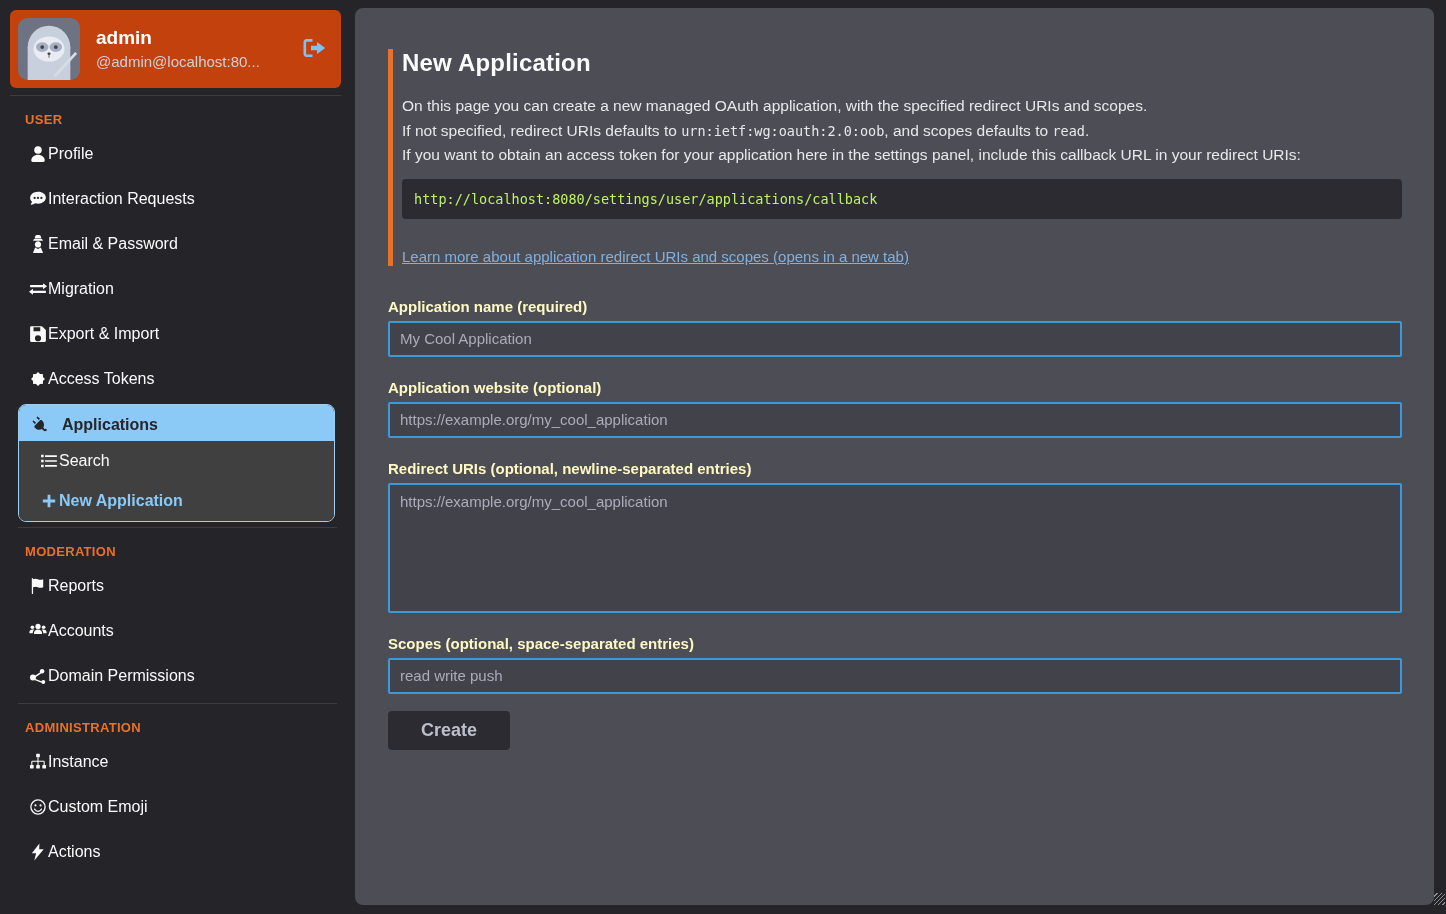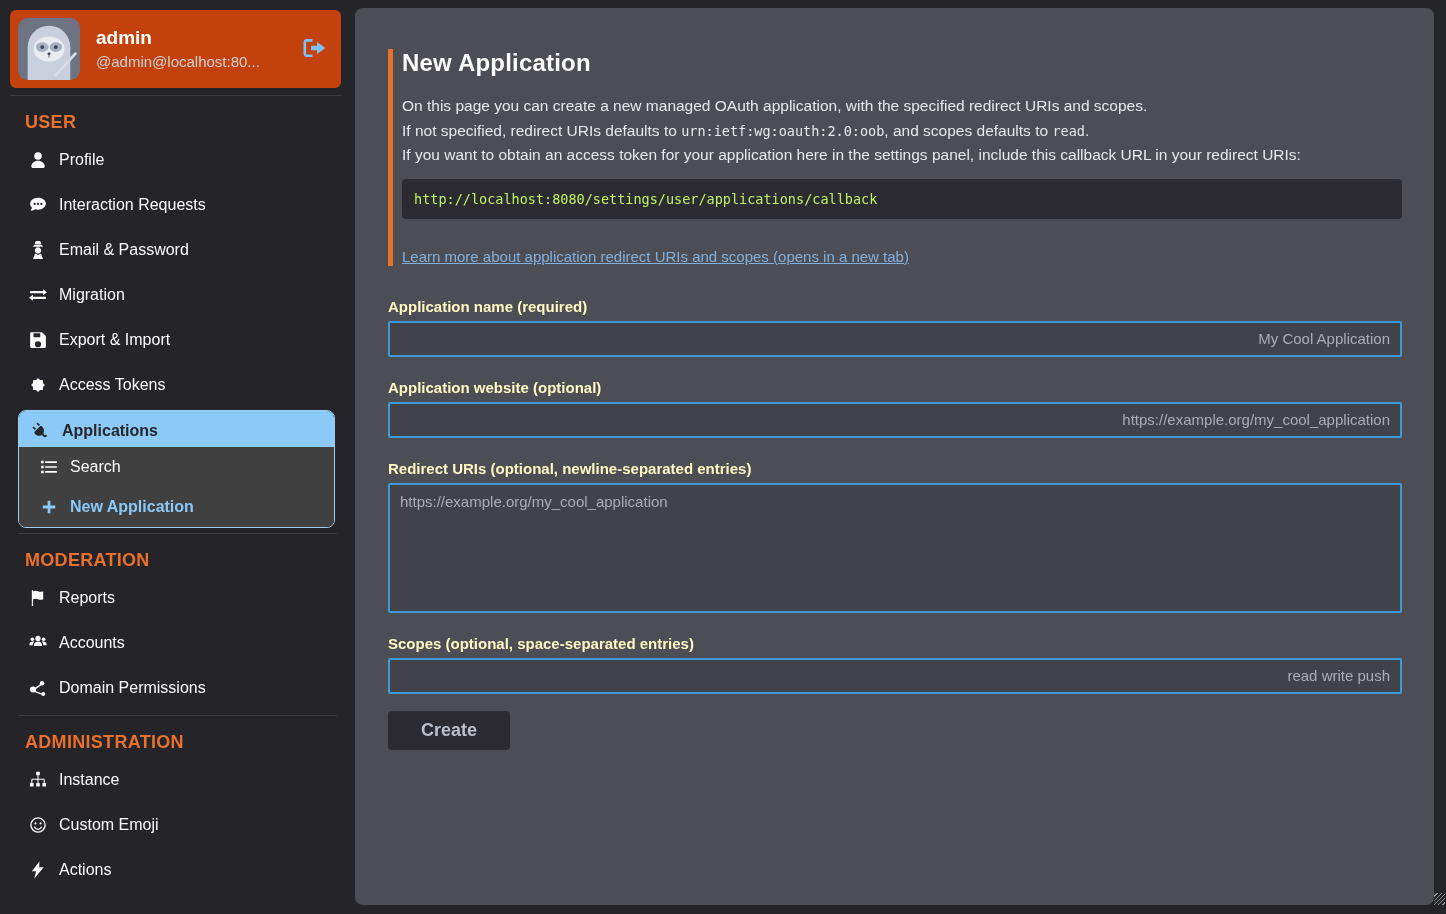--- a/index.html
+++ b/index.html
@@ -38,26 +38,26 @@
   }
   .logout-btn svg { width: 26px; height: 24px; fill: currentColor; }
 
   hr.side-rule {
     border: 0; border-top: 1px solid #3c3c43;
     margin: 7px 14px 0 10px;
   }
   hr.side-rule.inner { margin: 5px 18px 0 18px; }
 
   .section-title {
-    color: #e9712c; font-weight: bold; font-size: 18px;
+    color: #e9712c; font-weight: bold; font-size: 13px;
     letter-spacing: 0.3px;
     margin: 16px 0 4px 25px;
   }
   .nav-item {
-    display: flex; align-items: center; gap: 11px;
+    display: flex; align-items: center; 
     padding: 11px 0 11px 28px;
     font-size: 16px; color: #fbfbfb;
     cursor: pointer; line-height: 23px;
   }
   .nav-icon { width: 20px; flex: 0 0 20px; display: flex; justify-content: center; align-items: center; }
   .nav-icon svg { width: 18px; height: 18px; fill: currentColor; }
 
   .apps-block {
     margin: 3px 20px 0 18px;
     border: 1px solid #9fcef2;
@@ -126,21 +126,21 @@
     width: 100%;
     background: #42424a;
     border: 2px solid #3d9ad9;
     border-radius: 2px;
     color: #c9ccd4;
     font-size: 15px;
     font-family: "Liberation Sans", sans-serif;
     padding: 7px 10px;
     outline: none;
   }
-  .text-input { height: 36px; text-align: right; }
+  .text-input { height: 36px; }
   .text-area { height: 130px; resize: none; padding-top: 8px; display: block; }
   .text-input::placeholder, .text-area::placeholder { color: #a9adb8; opacity: 1; }
 
   .create-button {
     margin-top: 17px;
     background: #2b2b31;
     color: #bcc0ca;
     border: none; border-radius: 4px;
     font-family: "Liberation Sans", sans-serif;
     font-size: 18px; font-weight: bold;

